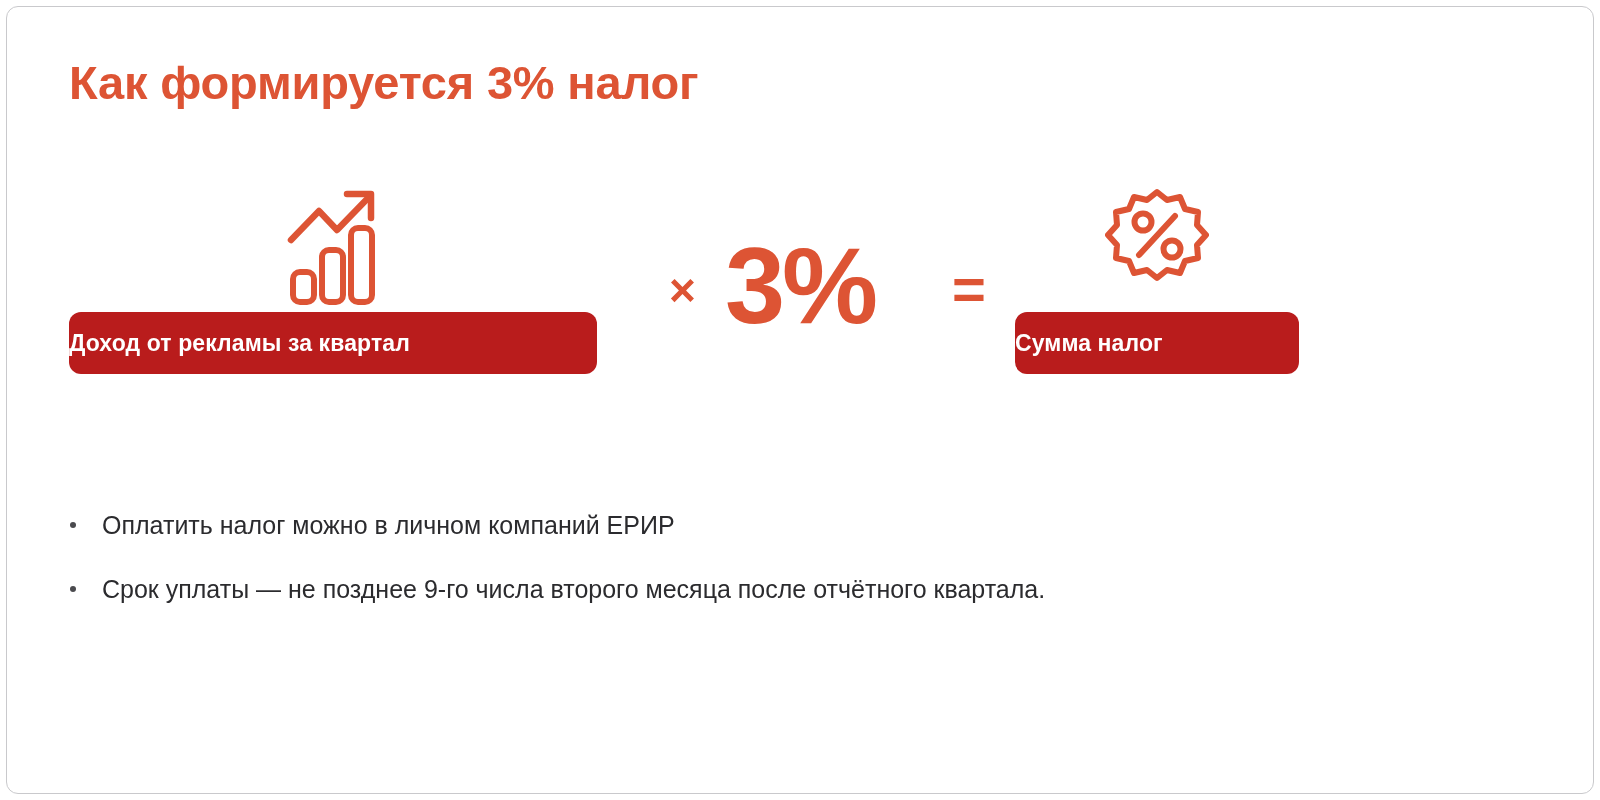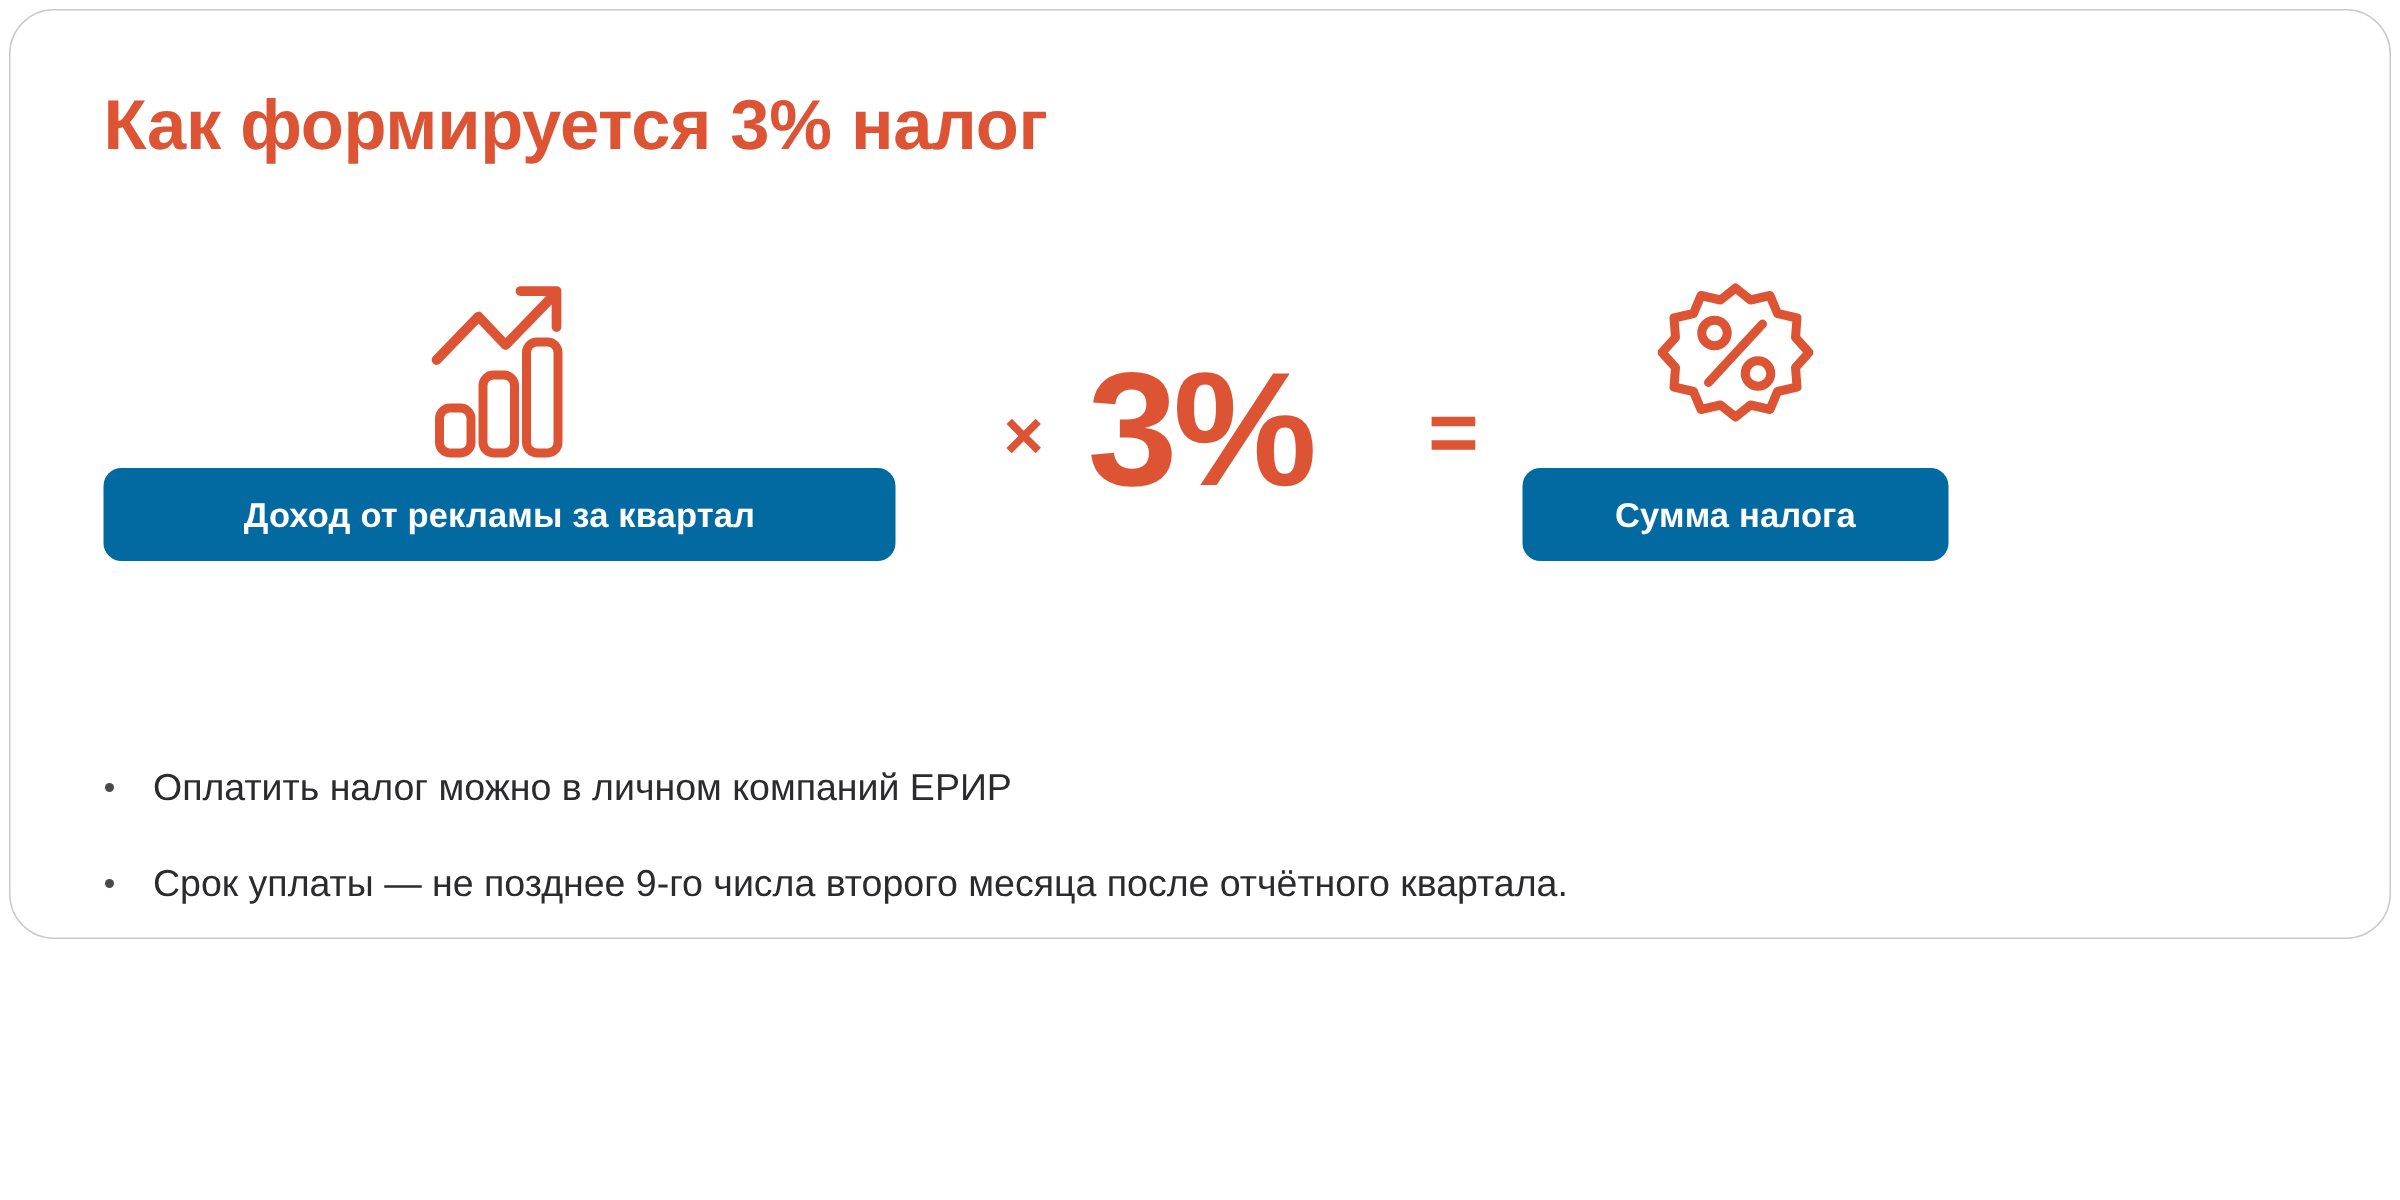--- a/index.html
+++ b/index.html
@@ -13,25 +13,25 @@
     background: #ffffff;
     font-family: "Liberation Sans", "DejaVu Sans", sans-serif;
     overflow: hidden;
   }
 
   .card {
     position: absolute;
     left: 6px;
     top: 6px;
     width: 1588px;
-    height: 620px;
+    height: 788px;
     box-sizing: border-box;
     background: #ffffff;
     border: 1.5px solid #c9c9cc;
-    border-radius: 30px;
+    border-radius: 12px;
   }
 
   
   .title {
     position: absolute;
     left: 62px;
     top: 48px;
     font-size: 47px;
     font-weight: 700;
     letter-spacing: -0.2px;
@@ -66,31 +66,31 @@
     height: 140px;
     display: flex;
     align-items: center;
     justify-content: center;
   }
 
   .pill {
     display: block;
     box-sizing: border-box;
     width: 100%;
-    background: #0369a1;
+    background: #b91c1c;
     border: 0;
     border-radius: 12px;
     color: #ffffff;
     font-family: "Liberation Sans", "DejaVu Sans", sans-serif;
     font-size: 23px;
     font-weight: 700;
     letter-spacing: 0.1px;
     height: 62px;
     line-height: 62px;
-    text-align: center;
+    text-align: left;
     white-space: nowrap;
     padding: 0;
     cursor: pointer;
   }
 
   
   .op {
     position: absolute;
     color: #dd5434;
     font-weight: 700;
@@ -178,21 +178,21 @@
           <path d="M52 6
                    L62 14 L75 11 L80 23 L93 26 L92 39 L101 49 L92 59 L93 72
                    L80 75 L75 87 L62 84 L52 92 L42 84 L29 87 L24 75 L11 72
                    L12 59 L3 49 L12 39 L11 26 L24 23 L29 11 L42 14 Z" stroke="#dd5434" stroke-width="6" stroke-linejoin="round" fill="none"></path>
 
           <circle cx="38" cy="36" r="8.5" stroke="#dd5434" stroke-width="6" fill="none"></circle>
           <circle cx="67" cy="63" r="8.5" stroke="#dd5434" stroke-width="6" fill="none"></circle>
           <path d="M70 30 L34 69" stroke="#dd5434" stroke-width="6" stroke-linecap="round"></path>
         </svg>
       </div>
-      <button class="pill" type="button">Сумма налога</button>
+      <button class="pill" type="button">Сумма налог</button>
     </div>
 
   </div>
 
   <div class="notes">
 
     <div class="note">
       <span class="dot"></span>
       <span class="line">Оплатить налог можно в личном компаний ЕРИР</span>
     </div>

